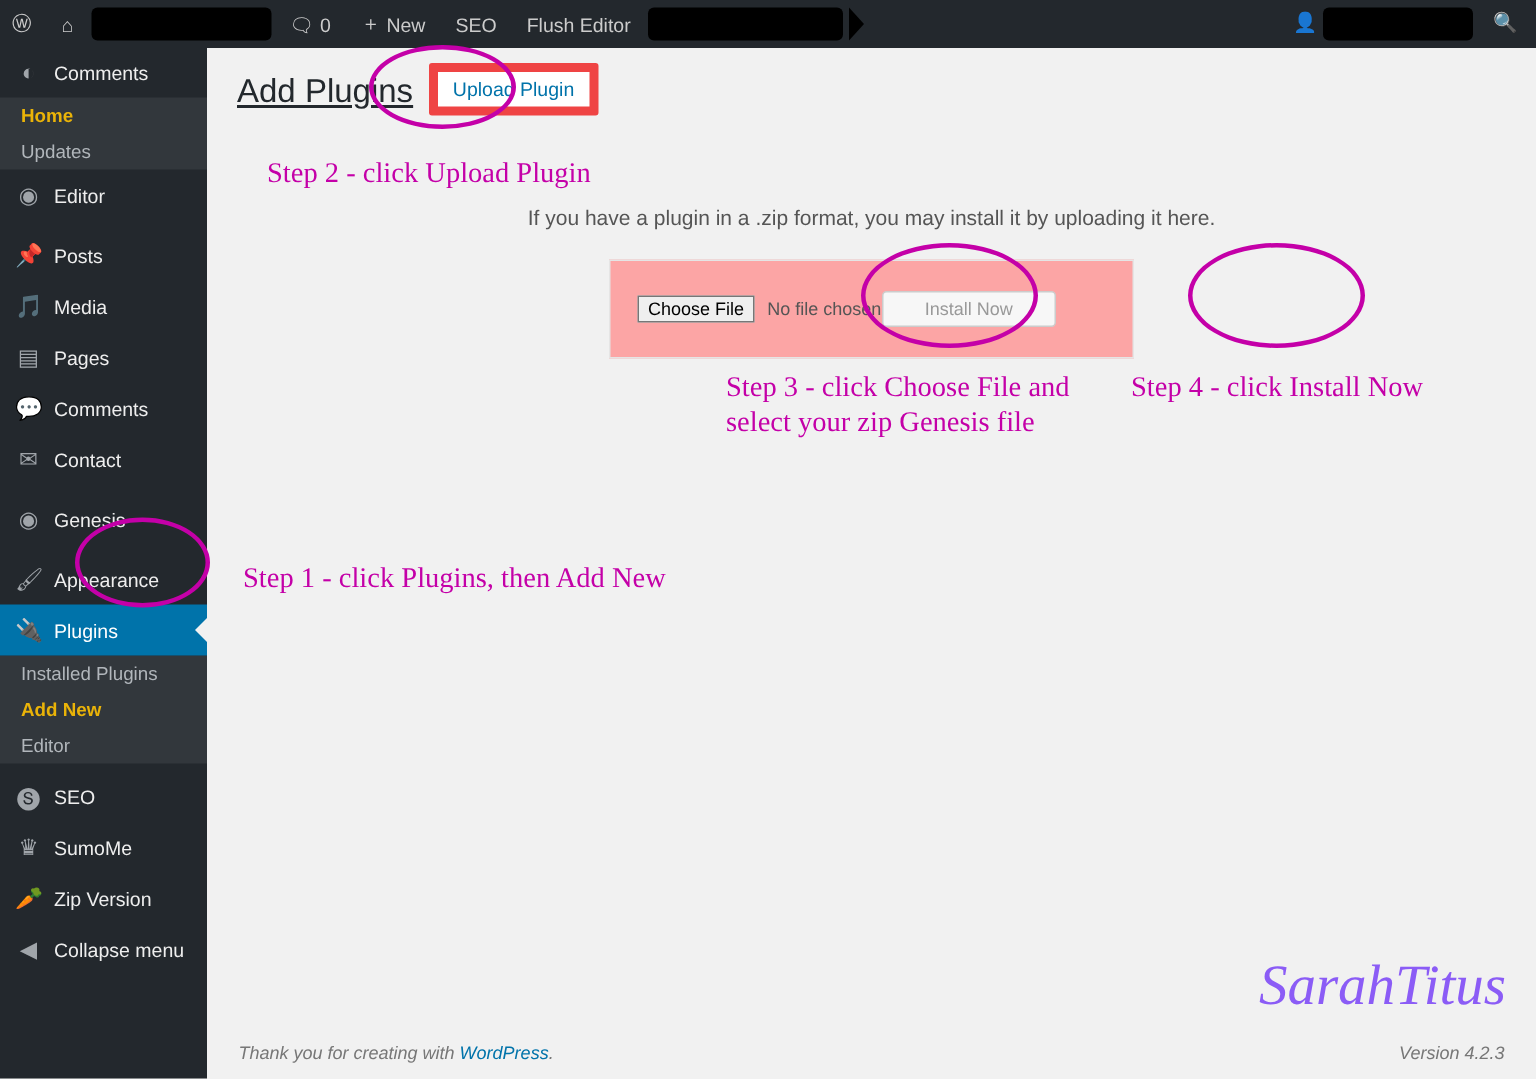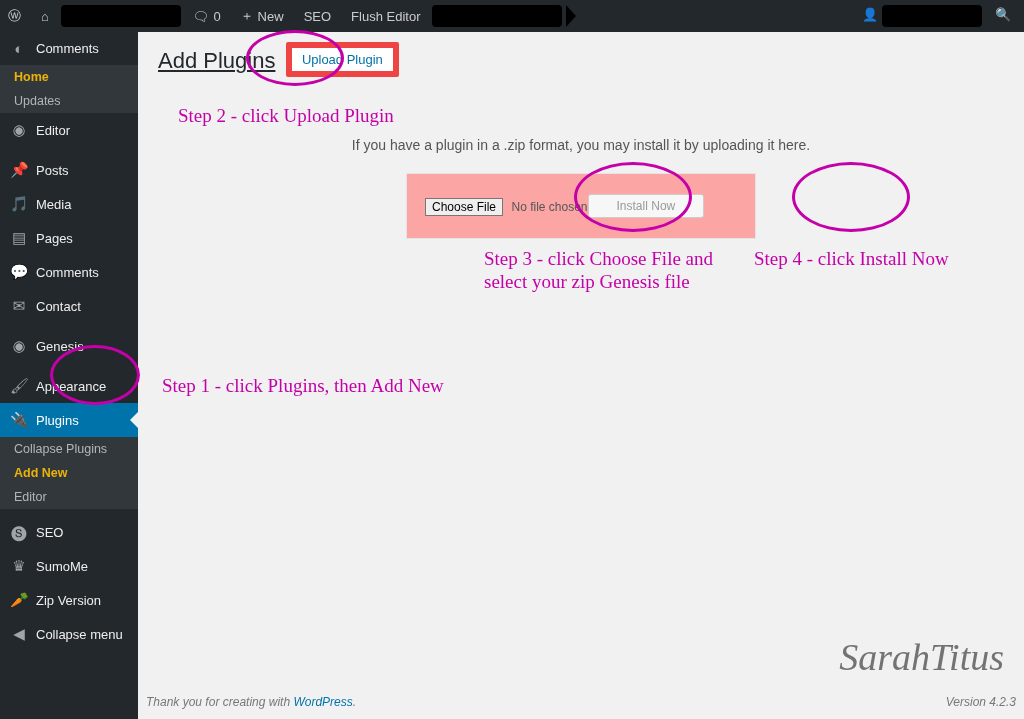--- a/index.html
+++ b/index.html
@@ -21,25 +21,25 @@
 #adminmenu .sep { height: 6px; }
 #wpbody { position: absolute; top: 32px; left: 138px; right: 0; bottom: 0; background: #f1f1f1; }
 .wrap { padding: 10px 20px 0 20px; }
 h1 { font-size: 22px; font-weight: 400; color: #23282d; display: inline-block; margin-right: 6px; text-decoration: underline; }
 .page-title-action { display: inline-block; border: 6px solid #ef4444; color: #0073aa; font-size: 13px; padding: 4px 10px; border-radius: 2px; cursor: pointer; vertical-align: 4px; background: #fff; }
 .upload-blurb { text-align: center; margin: 60px 0 20px 0; color: #555; font-size: 14px; }
 .upload-form { width: 350px; margin: 0 auto; background: #fca5a5; border: 1px solid #e5e5e5; padding: 20px 18px; display: flex; align-items: center; }
 .choose-file { font-size: 12px; padding: 1px 6px; border: 1px solid #777; background: #efefef; cursor: pointer; }
 .no-file { font-size: 12px; color: #555; margin-left: 4px; }
 .install-btn { font-size: 12px; color: #999; border: 1px solid #ccc; background: #f7f7f7; padding: 4px 28px; border-radius: 3px; cursor: pointer; }
-#wpfooter { position: absolute; bottom: 0; left: 0; right: 0; padding: 10px 8px; font-size: 12px; font-style: italic; color: #777; display: flex; justify-content: space-between; }
+#wpfooter { position: absolute; bottom: 0; left: 0; right: 0; padding: 10px 21px; font-size: 12px; font-style: italic; color: #777; display: flex; justify-content: space-between; }
 #wpfooter a { color: #0073aa; text-decoration: none; }
 .annotation { position: absolute; font-family: "Lucida Handwriting", "Brush Script MT", cursive; color: #c400a8; font-size: 19px; line-height: 1.2; pointer-events: none; }
 .circle { position: absolute; border: 3px solid #c400a8; border-radius: 50%; pointer-events: none; }
-.watermark { position: absolute; right: 20px; bottom: 40px; font-family: "Brush Script MT", "Lucida Handwriting", cursive; font-size: 38px; color: #737373; font-style: italic; pointer-events:none;}
+.watermark { position: absolute; right: 20px; bottom: 40px; font-family: "Brush Script MT", "Lucida Handwriting", cursive; font-size: 38px; color: #8b5cf6; font-style: italic; pointer-events:none;}
 </style>
 </head>
 <body>
 
 <div id="adminbar">
   <div class="ab-left">
     <span class="ab-item">ⓦ</span>
     <span class="ab-item">⌂</span>
     <span class="blob" style="width:120px"></span>
     <span class="ab-item">🗨 <span>0</span></span>
@@ -98,21 +98,21 @@
   <div class="sep"></div>
   <div class="menu-item">
       <span class="icon">🖌</span>
       <span>Appearance</span>
     </div>
   <div class="menu-item current">
       <span class="icon" style="color:#fff">🔌</span>
       <span>Plugins</span>
     </div>
   <div class="submenu">
-    <div class="sub">Collapse Plugins</div>
+    <div class="sub">Installed Plugins</div>
     <div class="sub current">Add New</div>
     <div class="sub">Editor</div>
   </div>
   <div class="sep"></div>
   <div class="menu-item">
       <span class="icon">🅢</span>
       <span>SEO</span>
     </div>
   <div class="menu-item">
       <span class="icon">♛</span>

